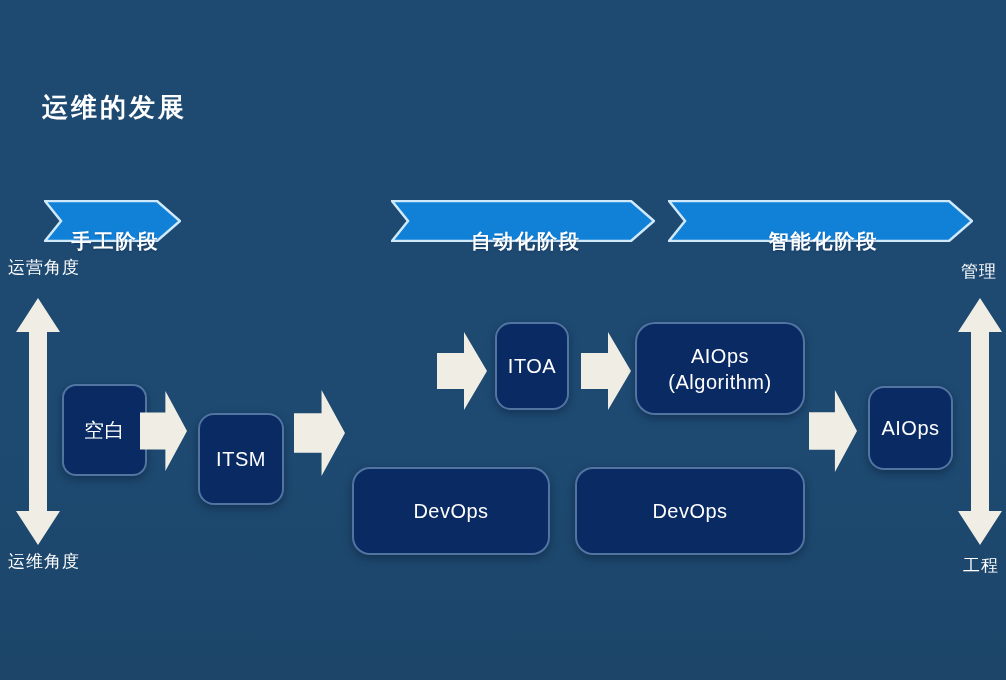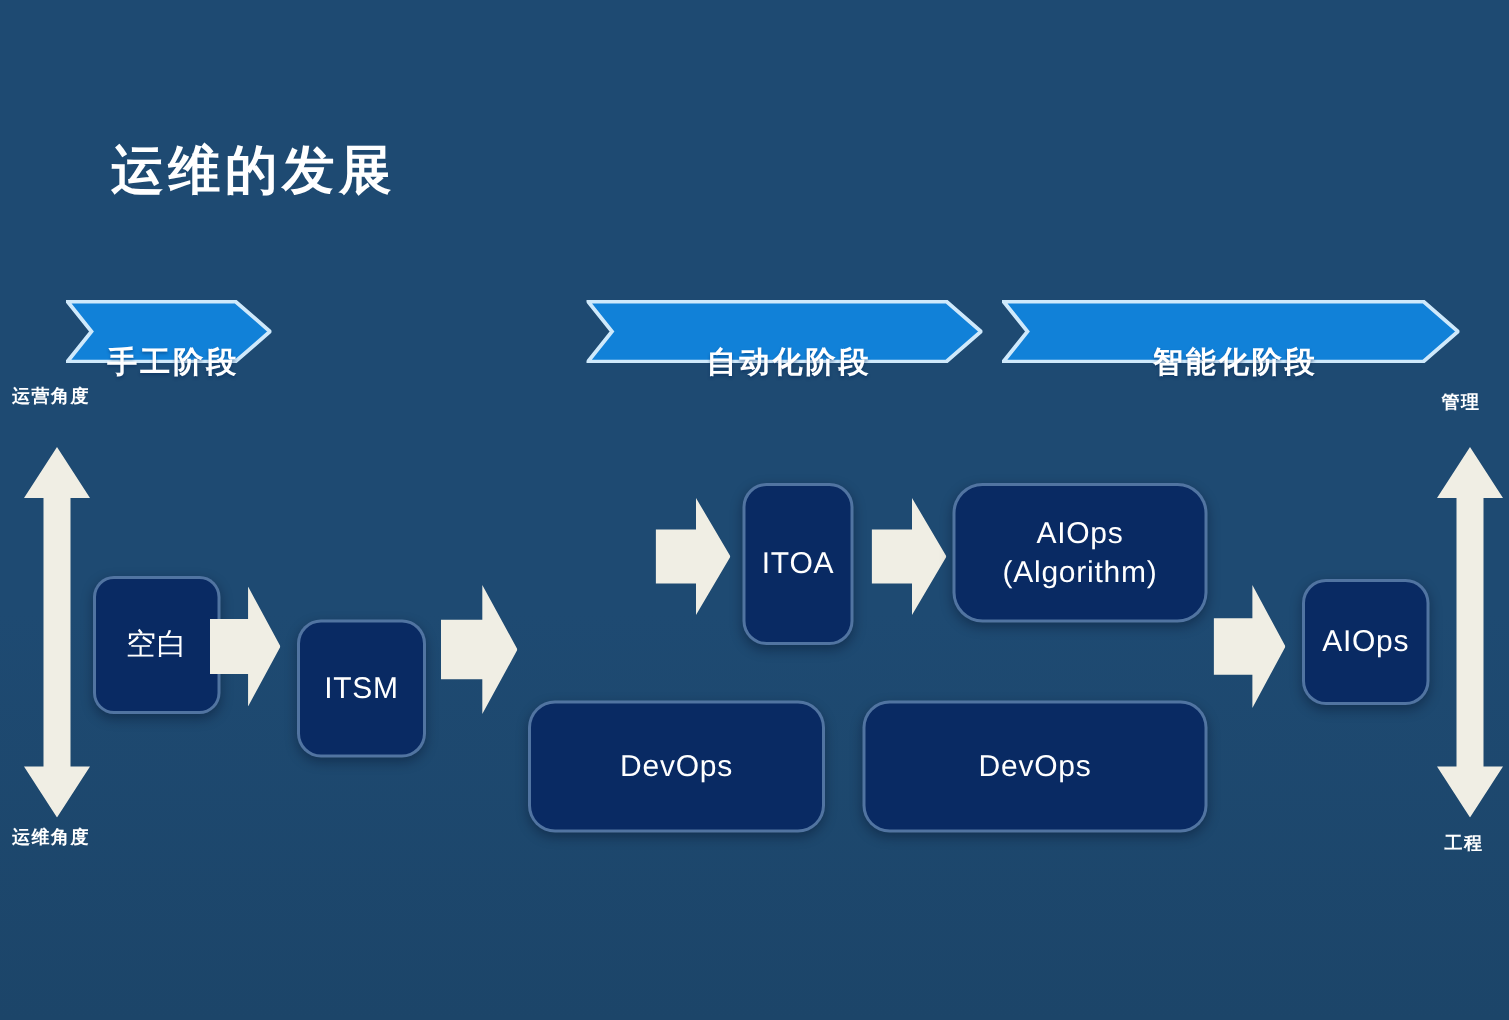--- a/index.html
+++ b/index.html
@@ -5,38 +5,37 @@
   html,body{margin:0;padding:0;background:#10253a;}
   #stage{
     position:relative;
     width:1006px;height:680px;
     overflow:hidden;
     font-family:"Liberation Sans","DejaVu Sans",sans-serif;
     background:linear-gradient(180deg,var(--background) 0%, var(--background) 60%, #1c4569 100%);
   }
   .title{
     position:absolute;left:42px;top:90px;
-    font-size:35px;font-weight:bold;color:var(--text);
+    font-size:26px;font-weight:bold;color:var(--text);
     letter-spacing:3px;
-    margin-left:32px;
   }
   
   .banner{position:absolute;top:200px;height:42px;}
   .banner svg{position:absolute;left:0;top:0;display:block;}
   .banner .banner-label{
     position:absolute;left:14px;right:8px;top:0;bottom:0;
     display:flex;align-items:center;justify-content:center;
     color:var(--text);font-size:20px;font-weight:bold;letter-spacing:2px;
     text-shadow:0 1px 2px rgba(0,40,90,.45);
     margin-top:40px;
   }
   
   .axis-label{
     position:absolute;color:var(--text);
-    font-size:12px;font-weight:bold;letter-spacing:1px;
+    font-size:17px;font-weight:normal;letter-spacing:1px;
     white-space:nowrap;
   }
   
   .node{
     position:absolute;
     background:var(--node_fill);
     border:2px solid rgba(141,177,214,.55);
     box-sizing:border-box;
     display:flex;flex-direction:column;align-items:center;justify-content:center;
     color:var(--text);font-size:20px;letter-spacing:.5px;
@@ -105,21 +104,21 @@
 
   <div class="node" style="left:198px;top:385px;width:86px;height:92px;border-radius:16px;margin-top:28px;">
     <span class="line">ITSM</span>
   </div>
 
   <div class="h-arrow" style="left:294px;top:390px;width:51px;height:86px;"></div>
 
 
   <div class="h-arrow" style="left:437px;top:332px;width:50px;height:78px;"></div>
 
-  <div class="node" style="left:495px;top:322px;width:74px;height:108px;border-radius:16px;">
+  <div class="node" style="left:495px;top:322px;width:74px;height:88px;border-radius:16px;">
     <span class="line">ITOA</span>
   </div>
 
   <div class="h-arrow" style="left:581px;top:332px;width:50px;height:78px;"></div>
 
   <div class="node" style="left:635px;top:322px;width:170px;height:93px;border-radius:20px;">
     <span class="line">AIOps</span>
     <span class="line">(Algorithm)</span>
   </div>
 

